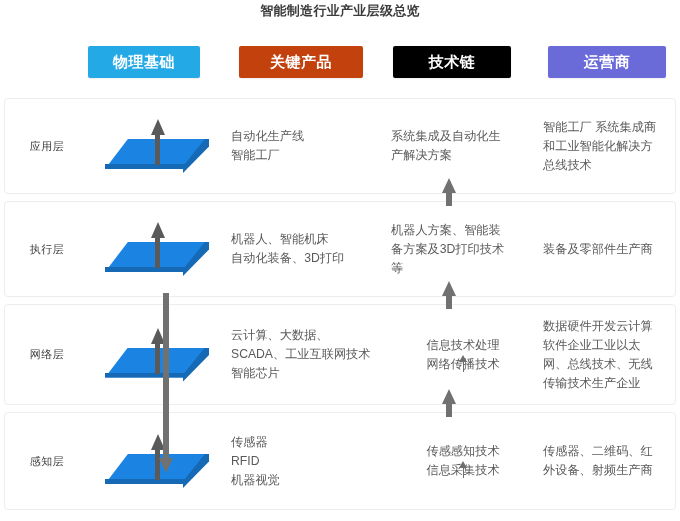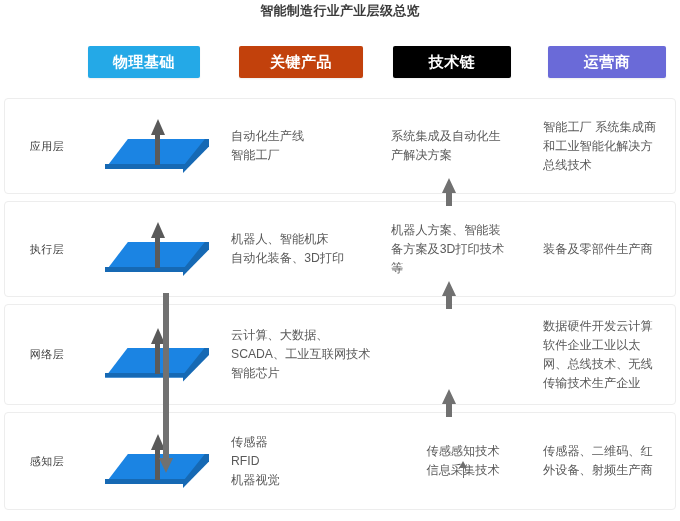--- a/index.html
+++ b/index.html
@@ -273,20 +273,30 @@
           </div>
         </div>
       </div>
       <div class="cell c-phys">
         <div class="txt">
           <span class="ln">云计算、大数据、</span>
           <span class="ln">SCADA、工业互联网技术</span>
           <span class="ln">智能芯片</span>
         </div>
       </div>
+      <div class="cell c-tech">
+        <div class="txt center">
+          <span class="ln">信息技术处理</span>
+          <span class="thin-arrow">
+            <span class="h"></span>
+            <span class="s"></span>
+          </span>
+          <span class="ln">网络传播技术</span>
+        </div>
+      </div>
       <div class="cell c-oper">
         <div class="txt">
           <span class="ln">数据硬件开发云计算</span>
           <span class="ln">软件企业工业以太</span>
           <span class="ln">网、总线技术、无线</span>
           <span class="ln">传输技术生产企业</span>
         </div>
       </div>
     </div>
 

